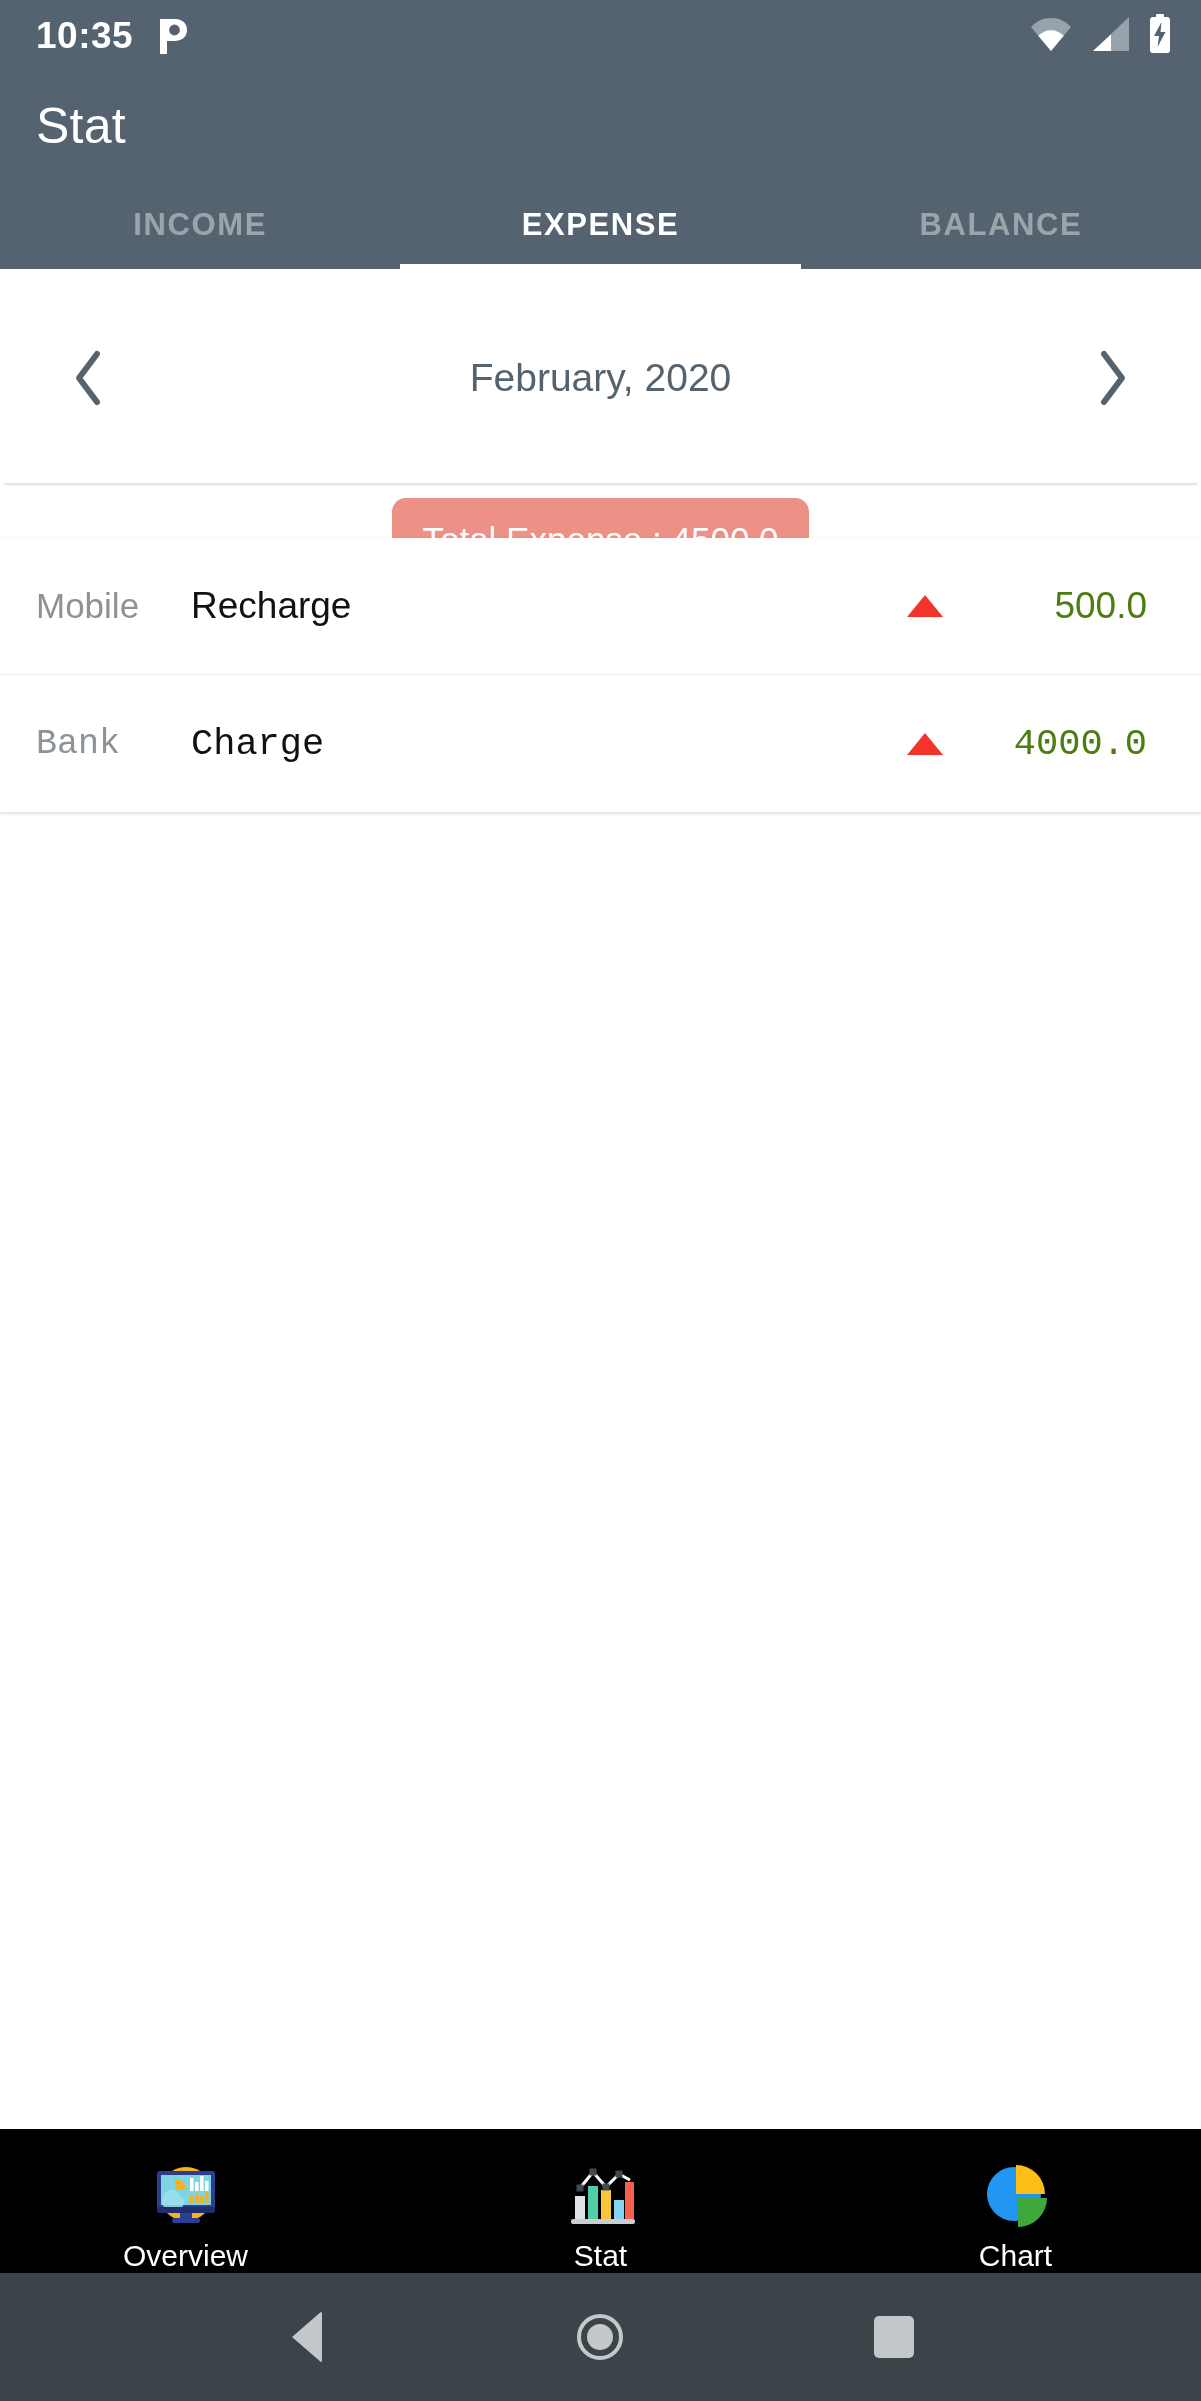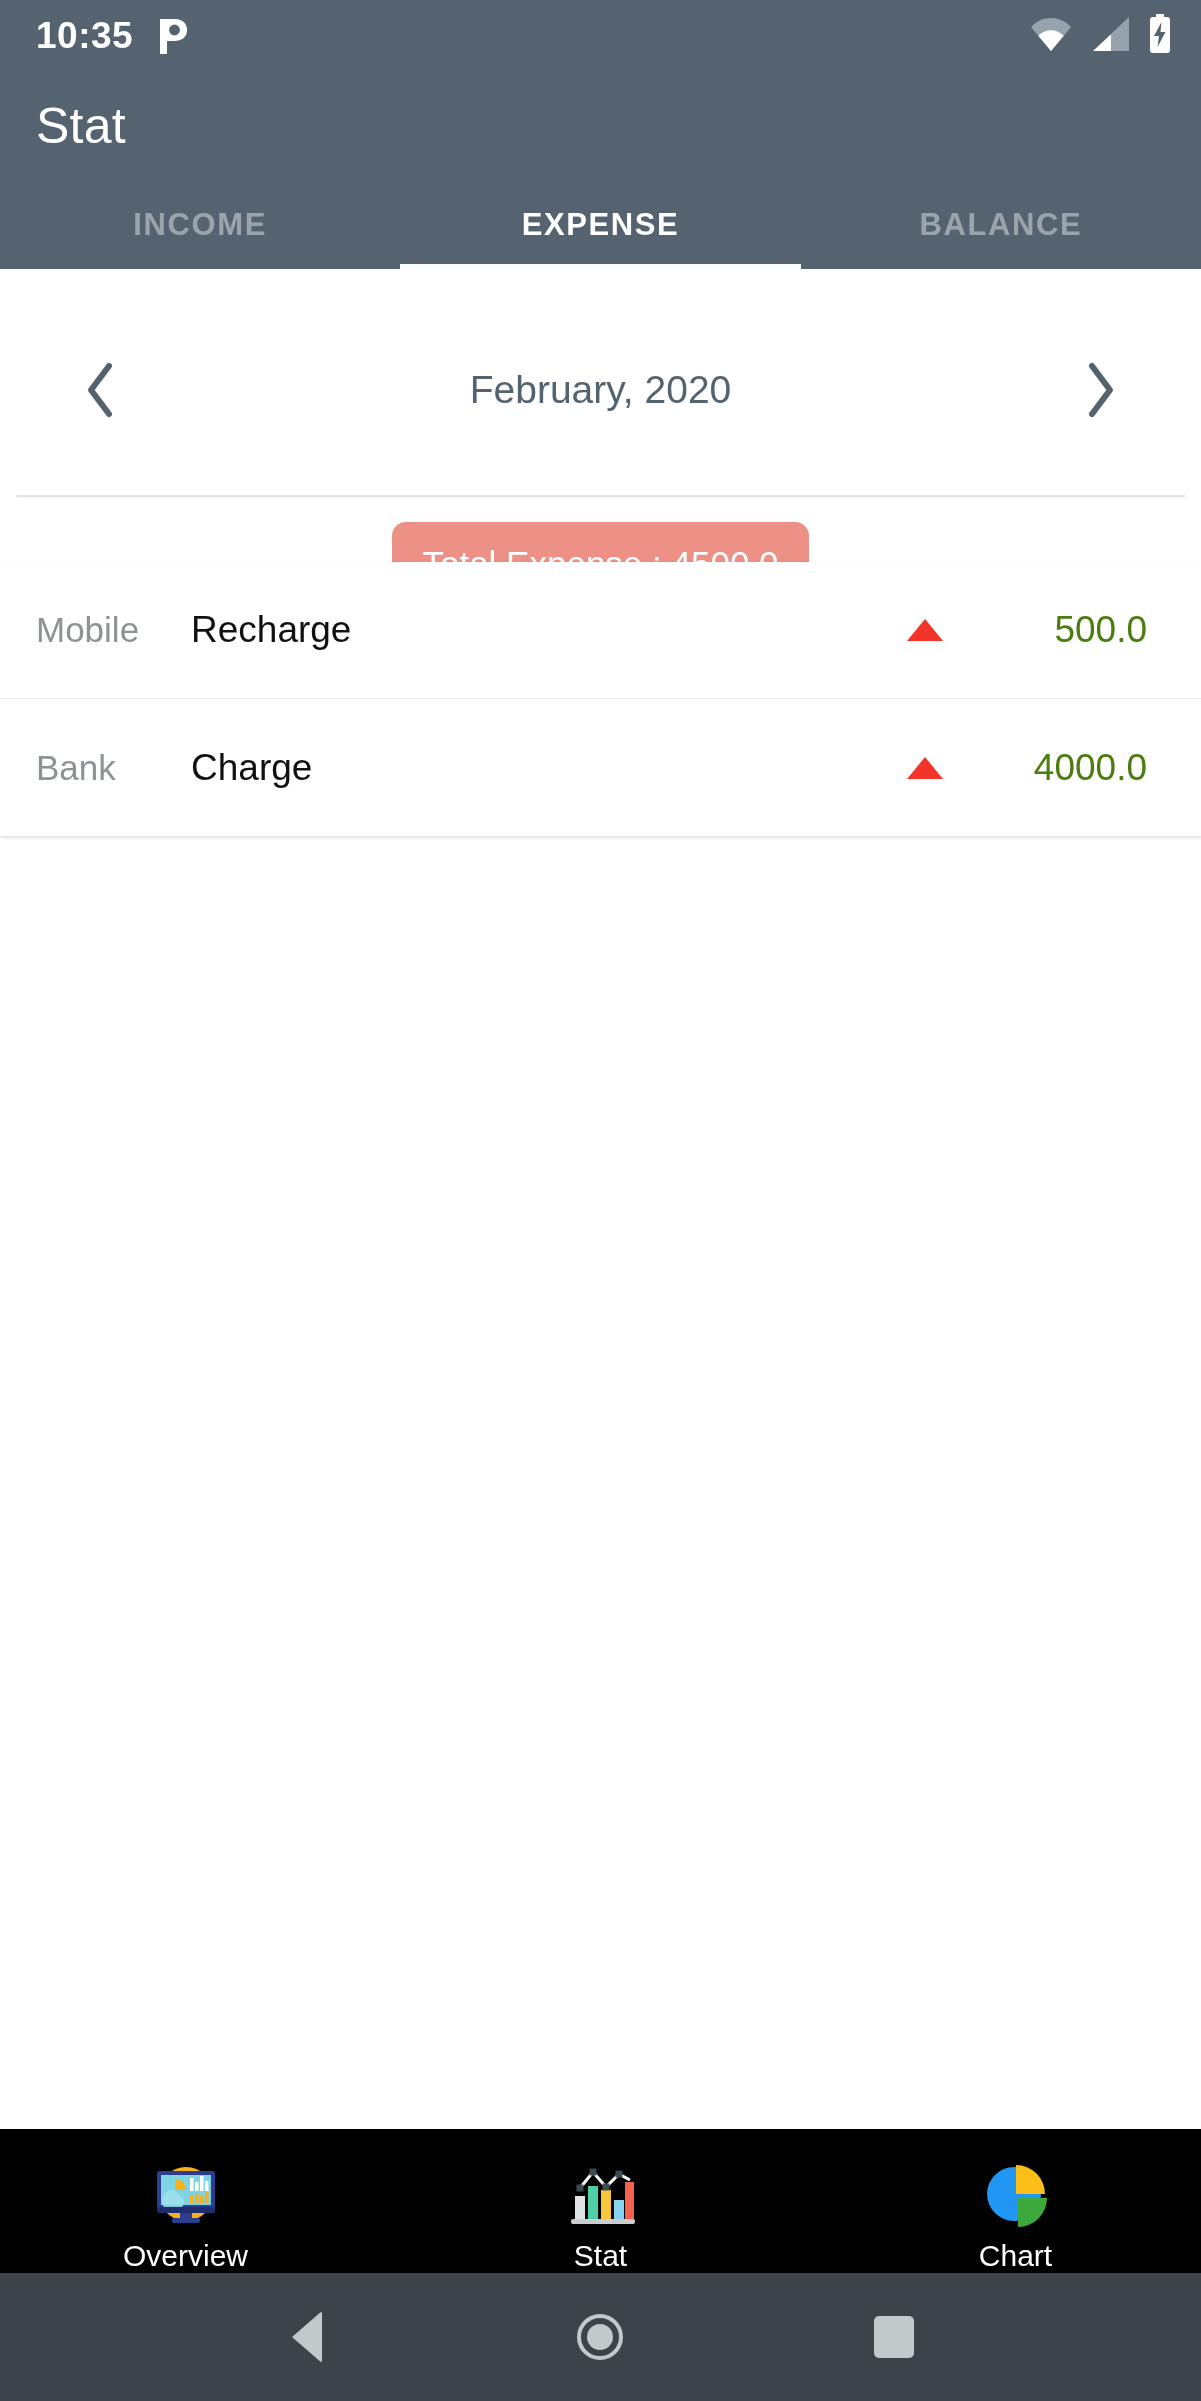--- a/index.html
+++ b/index.html
@@ -101,21 +101,21 @@
   
   .content {
     flex: 1 1 auto;
     background: #ffffff;
     position: relative;
     overflow: hidden;
   }
 
   
   .month-card {
-    margin: 16px;
+    margin: 4px;
     background: #ffffff;
     border-bottom: 2px solid #e2e4e6;
     height: 212px;
     display: flex;
     align-items: center;
     padding: 0 48px;
     box-shadow: 0 1px 2px rgba(0,0,0,0.05);
   }
   .chev {
     width: 74px;
@@ -160,21 +160,21 @@
     border-bottom: 1px solid #e6e8ea;
   }
   .row {
     height: 137px;
     display: flex;
     align-items: center;
     padding: 0 36px 0 36px;
     border-bottom: 1px solid #e9ebec;
     cursor: pointer;
   }
-  .row:last-child { border-bottom: none; }
+  .row:last-child { border-bottom: none; font-family: Liberation Mono, monospace; }
   .row-cat {
     width: 155px;
     flex: 0 0 auto;
     color: #8d9296;
     font-size: 35px;
   }
   .row-sub {
     flex: 1 1 auto;
     color: #111111;
     font-size: 37px;

